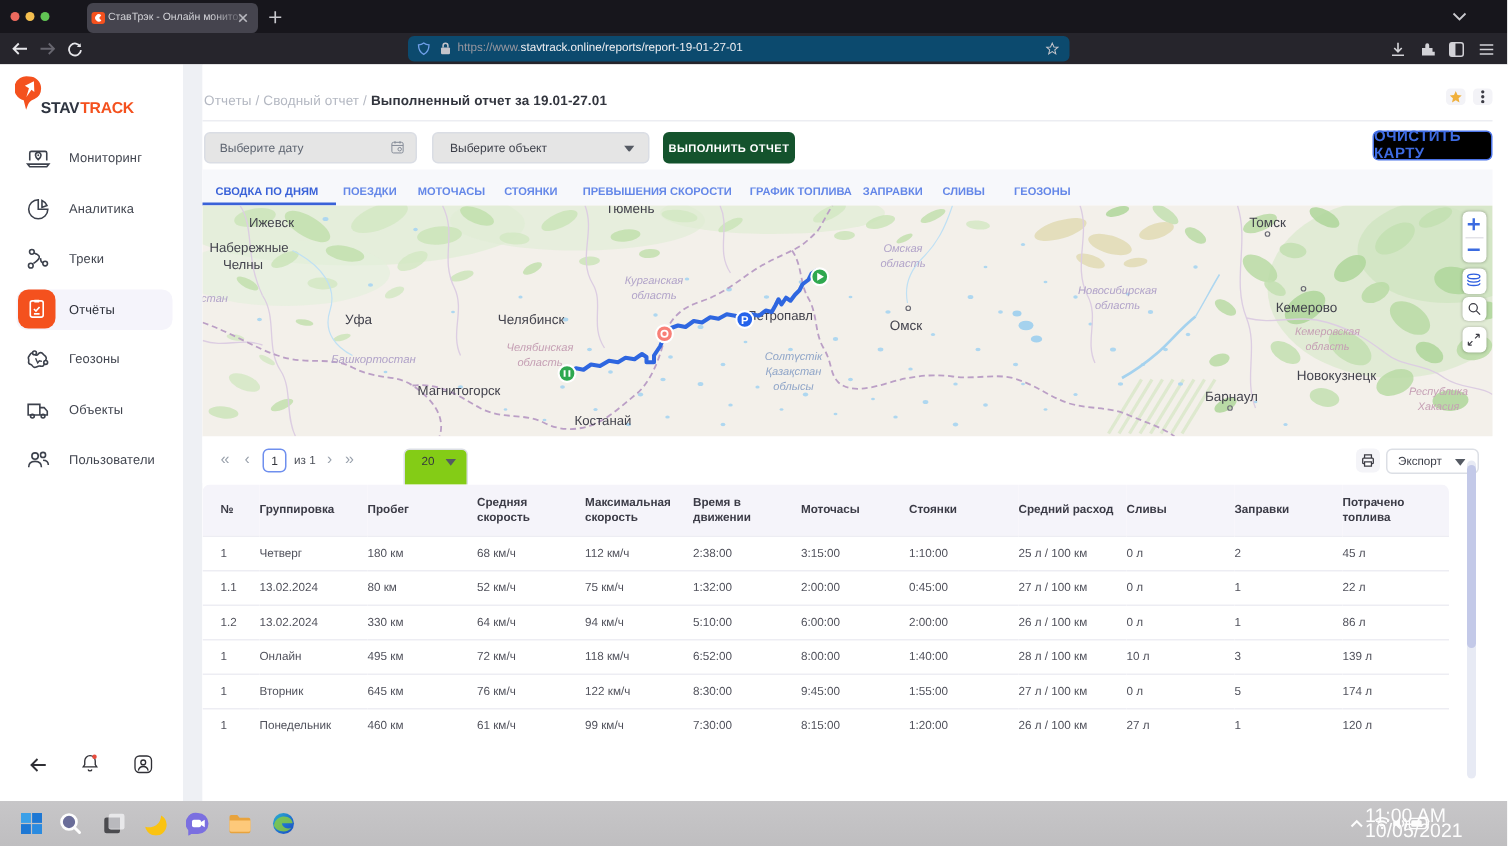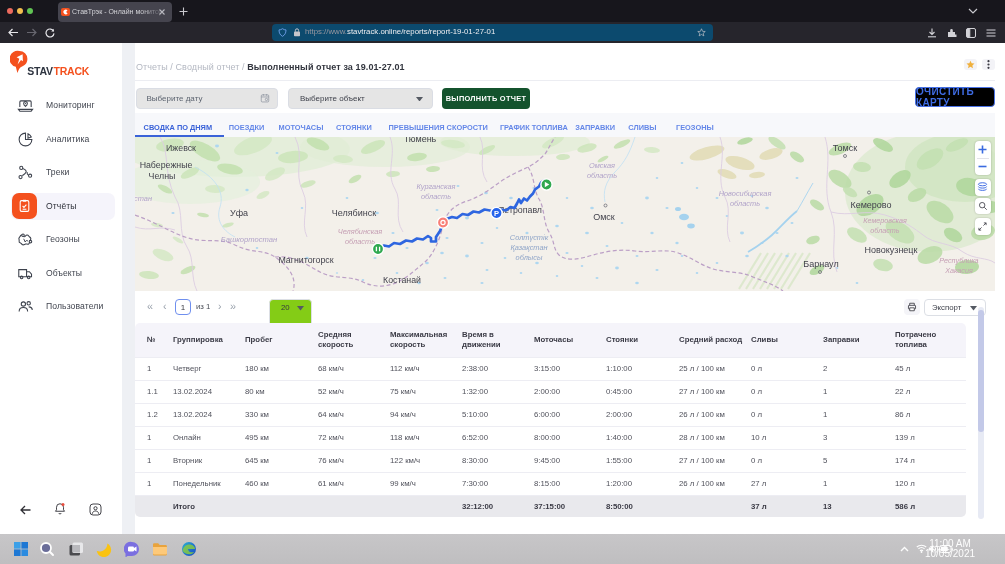--- a/index.html
+++ b/index.html
@@ -662,34 +662,20 @@
                 <td>61 км/ч</td>
                 <td>99 км/ч</td>
                 <td>7:30:00</td>
                 <td>8:15:00</td>
                 <td>1:20:00</td>
                 <td>26 л / 100 км</td>
                 <td>27 л</td>
                 <td>1</td>
                 <td>120 л</td>
               </tr>
-          <tr class="totals">
-                <td></td>
-                <td>Итого</td>
-                <td></td>
-                <td></td>
-                <td></td>
-                <td>32:12:00</td>
-                <td>37:15:00</td>
-                <td>8:50:00</td>
-                <td></td>
-                <td>37 л</td>
-                <td>13</td>
-                <td>586 л</td>
-              </tr>
         </tbody>
       </table>
     </div>
     <div id="vtrack"></div>
     <div id="vthumb"></div>
   </div>
 </div>
 
 <div id="taskbar">
   <svg class="tbico" style="left:13px;" viewBox="0 0 16 16">
@@ -742,16 +728,16 @@
       </svg>
   <svg class="abs" style="left:928px;top:10px" width="11" height="10" viewBox="0 0 11 10">
         <path d="M0.8 3.5 h2 L5.3 1 v8 L2.8 6.5 h-2 Z" fill="#fdfdfd"></path>
         <path d="M6.8 3 a3 3 0 0 1 0 4 M8.3 1.5 a5 5 0 0 1 0 7" stroke="#fdfdfd" stroke-width="1" fill="none"></path>
       </svg>
   <svg class="abs" style="left:938.5px;top:11px" width="14" height="8" viewBox="0 0 14 8">
         <rect x="0.5" y="0.5" width="11.5" height="7" rx="2" fill="none" stroke="#fdfdfd" stroke-width="1"></rect>
         <rect x="1.8" y="1.8" width="7" height="4.4" rx="1" fill="#fdfdfd"></rect>
         <rect x="12.5" y="2.5" width="1.2" height="3" rx="0.6" fill="#fdfdfd"></rect>
       </svg>
-  <div class="abs" style="left:910px;top:4.5px;width:80px;text-align:center;font-size:10px;color:#fdfdfd;line-height:10.5px;">11:00 AM<br>10/05/2021</div>
+  <div class="abs" style="left:910px;top:4.5px;width:80px;text-align:left;font-size:13px;color:#fdfdfd;line-height:10.5px;">11:00 AM<br>10/05/2021</div>
 </div>
 
 </div>
 
 </body></html>

